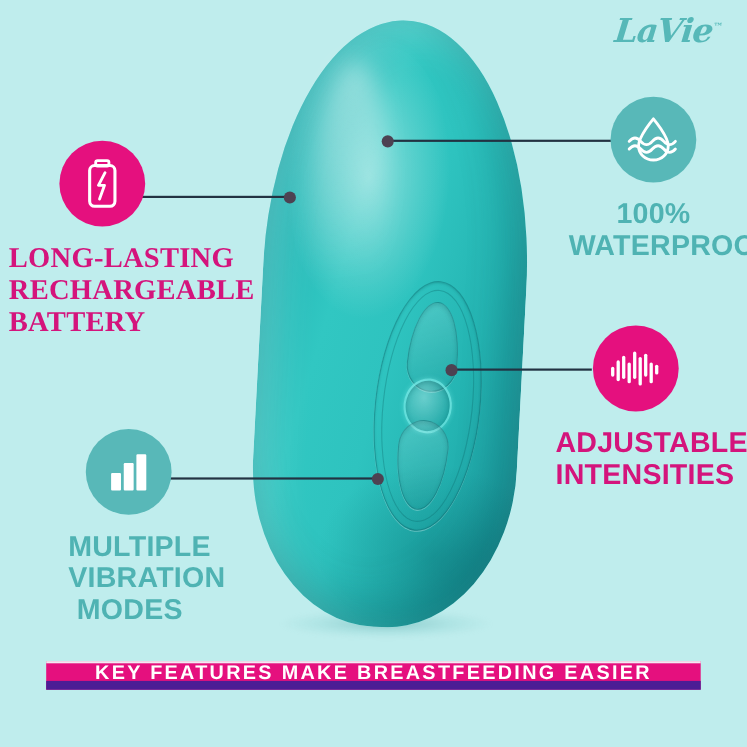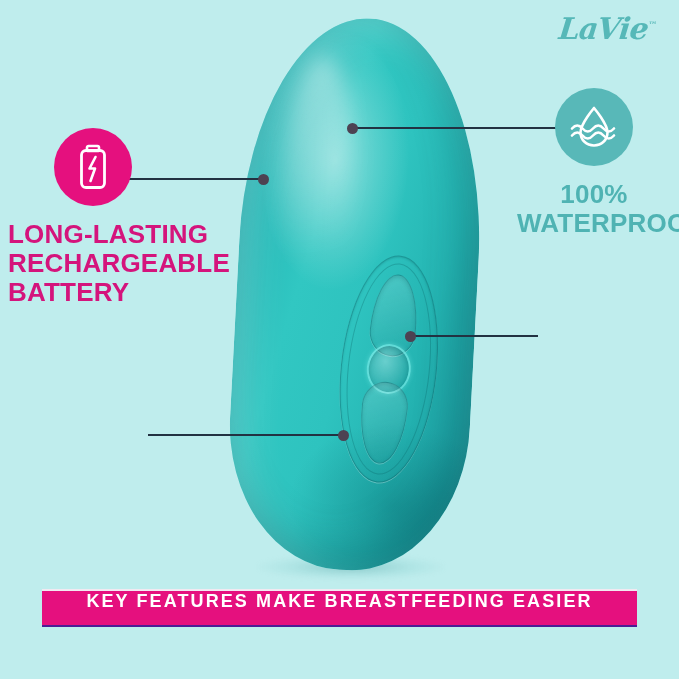--- a/index.html
+++ b/index.html
@@ -174,21 +174,21 @@
     font-size:26px;
     font-weight:700;
     line-height:1.12;
     letter-spacing:.2px;
     white-space:pre-line;
   }
   .label.pink { color:#d4147c; }
   .label.teal { color:#4fb3b3; }
 
   
-  #f-battery     { left:8px;   top:128px; }
+  #f-battery     { left:8px;   top:128px;font-family:Liberation Serif, serif; }
   #f-battery .badge { margin-left:46px; }
   #f-battery .label { text-align:left; width:210px; }
 
   #f-modes       { left:62px;  top:390px; }
   #f-modes .badge { margin-left:16px; }
   #f-modes .label { text-align:center; width:112px; margin-left:0; }
 
   #f-waterproof  { left:517px; top:88px; }
   #f-waterproof .badge { margin-left:38px; }
   #f-waterproof .label { text-align:center; width:154px; }
@@ -218,26 +218,27 @@
   #lead-modes      { left:148px; top:434px; width:196px; }
   #lead-waterproof { left:352px; top:127px; width:205px; }
   #lead-intensity  { left:410px; top:335px; width:128px; }
 
   
   .banner {
     position:absolute;
     left:42px;
     right:42px;
     bottom:52px;
-    height:38px;
+    height:26px;
     background:#e5107e;
     display:flex;
+    align-items:center;
     justify-content:center;
     border-top:2px solid #f2e9f1;
-    border-bottom:2px solid #4c1d95;
+    border-bottom:8px solid #4c1d95;
   }
   .banner span {
     color:#ffffff;
     font-size:18px;
     font-weight:700;
     letter-spacing:2.1px;
     white-space:nowrap;
   }
 </style>
 </head>
@@ -271,31 +272,62 @@
         <rect x="14" y="3" width="12" height="5" rx="1.6" fill="none" stroke="#fff" stroke-width="2.6"></rect>
         <rect x="8.5" y="7.5" width="23" height="37" rx="4.5" fill="none" stroke="#fff" stroke-width="2.8"></rect>
         <path d="M22.5 14 L16.5 25.5 L22 25.5 L17.5 38" fill="none" stroke="#fff" stroke-width="2.6" stroke-linecap="round" stroke-linejoin="round"></path>
       </svg>
     </div>
     <div class="label pink">LONG-LASTING
 RECHARGEABLE
 BATTERY</div>
   </div>
 
+  <div class="feature" id="f-modes">
+    <div class="badge teal">
+      <svg width="42" height="42" viewBox="0 0 42 42">
+        <rect x="5" y="22" width="9" height="16" rx="1" fill="#fff"></rect>
+        <rect x="16.5" y="13" width="9" height="25" rx="1" fill="#fff"></rect>
+        <rect x="28" y="5" width="9" height="33" rx="1" fill="#fff"></rect>
+      </svg>
+    </div>
+    <div class="label teal">MULTIPLE
+VIBRATION
+MODES</div>
+  </div>
 
   <div class="feature" id="f-waterproof">
     <div class="badge teal">
       <svg width="52" height="50" viewBox="0 0 52 50">
         <path d="M26 6 C26 6 12.5 22 12.5 30.5 C12.5 38 18.5 43.5 26 43.5 C33.5 43.5 39.5 38 39.5 30.5 C39.5 22 26 6 26 6 Z" fill="none" stroke="#fff" stroke-width="2.6" stroke-linejoin="round"></path>
         <path d="M4 26.5 C7.5 22.5 11 22.5 14.5 26.5 C18 30.5 21.5 30.5 25 26.5 C28.5 22.5 32 22.5 35.5 26.5 C39 30.5 42.5 30.5 46 26.5" fill="none" stroke="#fff" stroke-width="2.6" stroke-linecap="round"></path>
         <path d="M4 33.5 C7.5 29.5 11 29.5 14.5 33.5 C18 37.5 21.5 37.5 25 33.5 C28.5 29.5 32 29.5 35.5 33.5 C39 37.5 42.5 37.5 46 33.5" fill="none" stroke="#fff" stroke-width="2.6" stroke-linecap="round"></path>
       </svg>
     </div>
     <div class="label teal">100%
 WATERPROOF</div>
   </div>
 
+  <div class="feature" id="f-intensity">
+    <div class="badge pink">
+      <svg width="52" height="44" viewBox="0 0 52 44">
+        <g fill="none" stroke="#fff" stroke-width="3" stroke-linecap="round">
+          <path d="M5  22 L5  28"></path>
+          <path d="M10 16 L10 32"></path>
+          <path d="M15 12 L15 30"></path>
+          <path d="M20 18 L20 34"></path>
+          <path d="M25  8 L25 30"></path>
+          <path d="M30 13 L30 36"></path>
+          <path d="M35 10 L35 28"></path>
+          <path d="M40 18 L40 34"></path>
+          <path d="M45 20 L45 26"></path>
+        </g>
+      </svg>
+    </div>
+    <div class="label pink">ADJUSTABLE
+INTENSITIES</div>
+  </div>
 
   <div class="banner">
     <span>KEY FEATURES MAKE BREASTFEEDING EASIER</span>
   </div>
 
 </div>
 
 </body></html>

